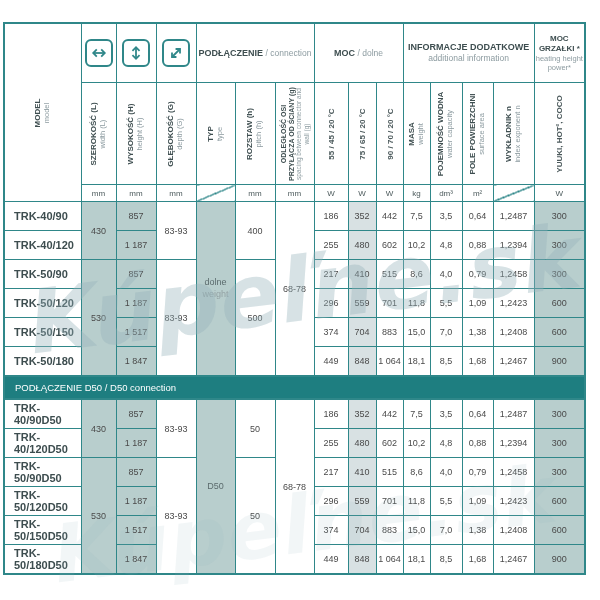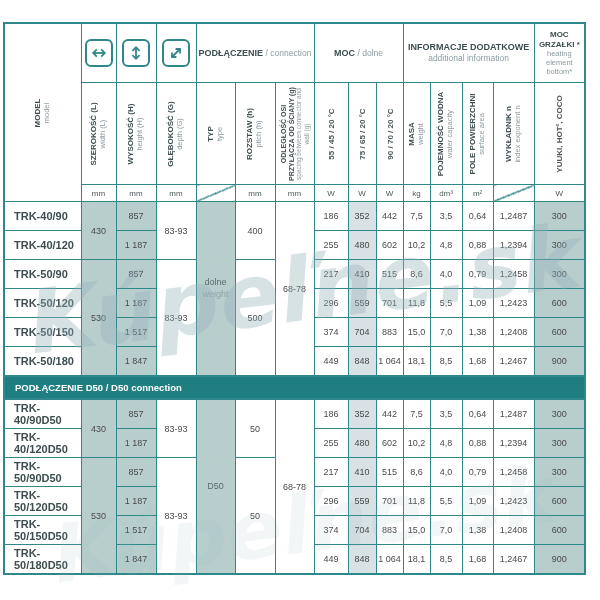--- a/index.html
+++ b/index.html
@@ -59,21 +59,21 @@
   .shl{background:#d8e1e3;}
   
   td.model{
     text-align:left;padding-left:9px;font-weight:bold;font-size:11px;color:#3d4d4f;
   }
   td.typ span{display:block;line-height:1.25;}
   td.typ .tpl{color:#5b6b6d;}
   td.typ .ten{color:#93a2a4;}
   
   td.banner{
-    background:#1e7e80;color:#ffffff;font-weight:bold;font-size:9.5px;
+    background:#1e7e80;color:#ffffff;font-weight:normal;font-size:9.5px;
     text-align:left;padding-left:10px;height:21px;
     border-top:2px solid #2f8789;border-bottom:2px solid #2f8789;margin-left:38px;
   }
   
   .watermark{
     position:absolute;left:-15px;top:238px;width:640px;text-align:center;
     font-size:88px;font-weight:bold;font-style:italic;letter-spacing:1px;
     color:rgba(150,178,186,0.38);transform:rotate(-7deg);
     pointer-events:none;z-index:5;white-space:nowrap;
     font-family:"DejaVu Sans", sans-serif;
@@ -145,21 +145,21 @@
   <td colspan="3" class="ghead">
     <span class="pl">MOC</span>
     <span class="en">/ dolne</span>
   </td>
   <td colspan="4" class="ghead ghead2">
     <span class="pl">INFORMACJE DODATKOWE</span>
     <span class="en">additional information</span>
   </td>
   <td class="heaterhead">
     <span class="pl">MOC GRZAŁKI *</span>
-    <span class="en">heating element bottom*</span>
+    <span class="en">heating height power*</span>
   </td>
 </tr>
 
 <tr class="rowB">
   <td>
     <div class="vtext blk">
               <span class="pl">SZEROKOŚĆ (L)</span>
               <span class="en">width (L)</span>
             </div>
   </td>

